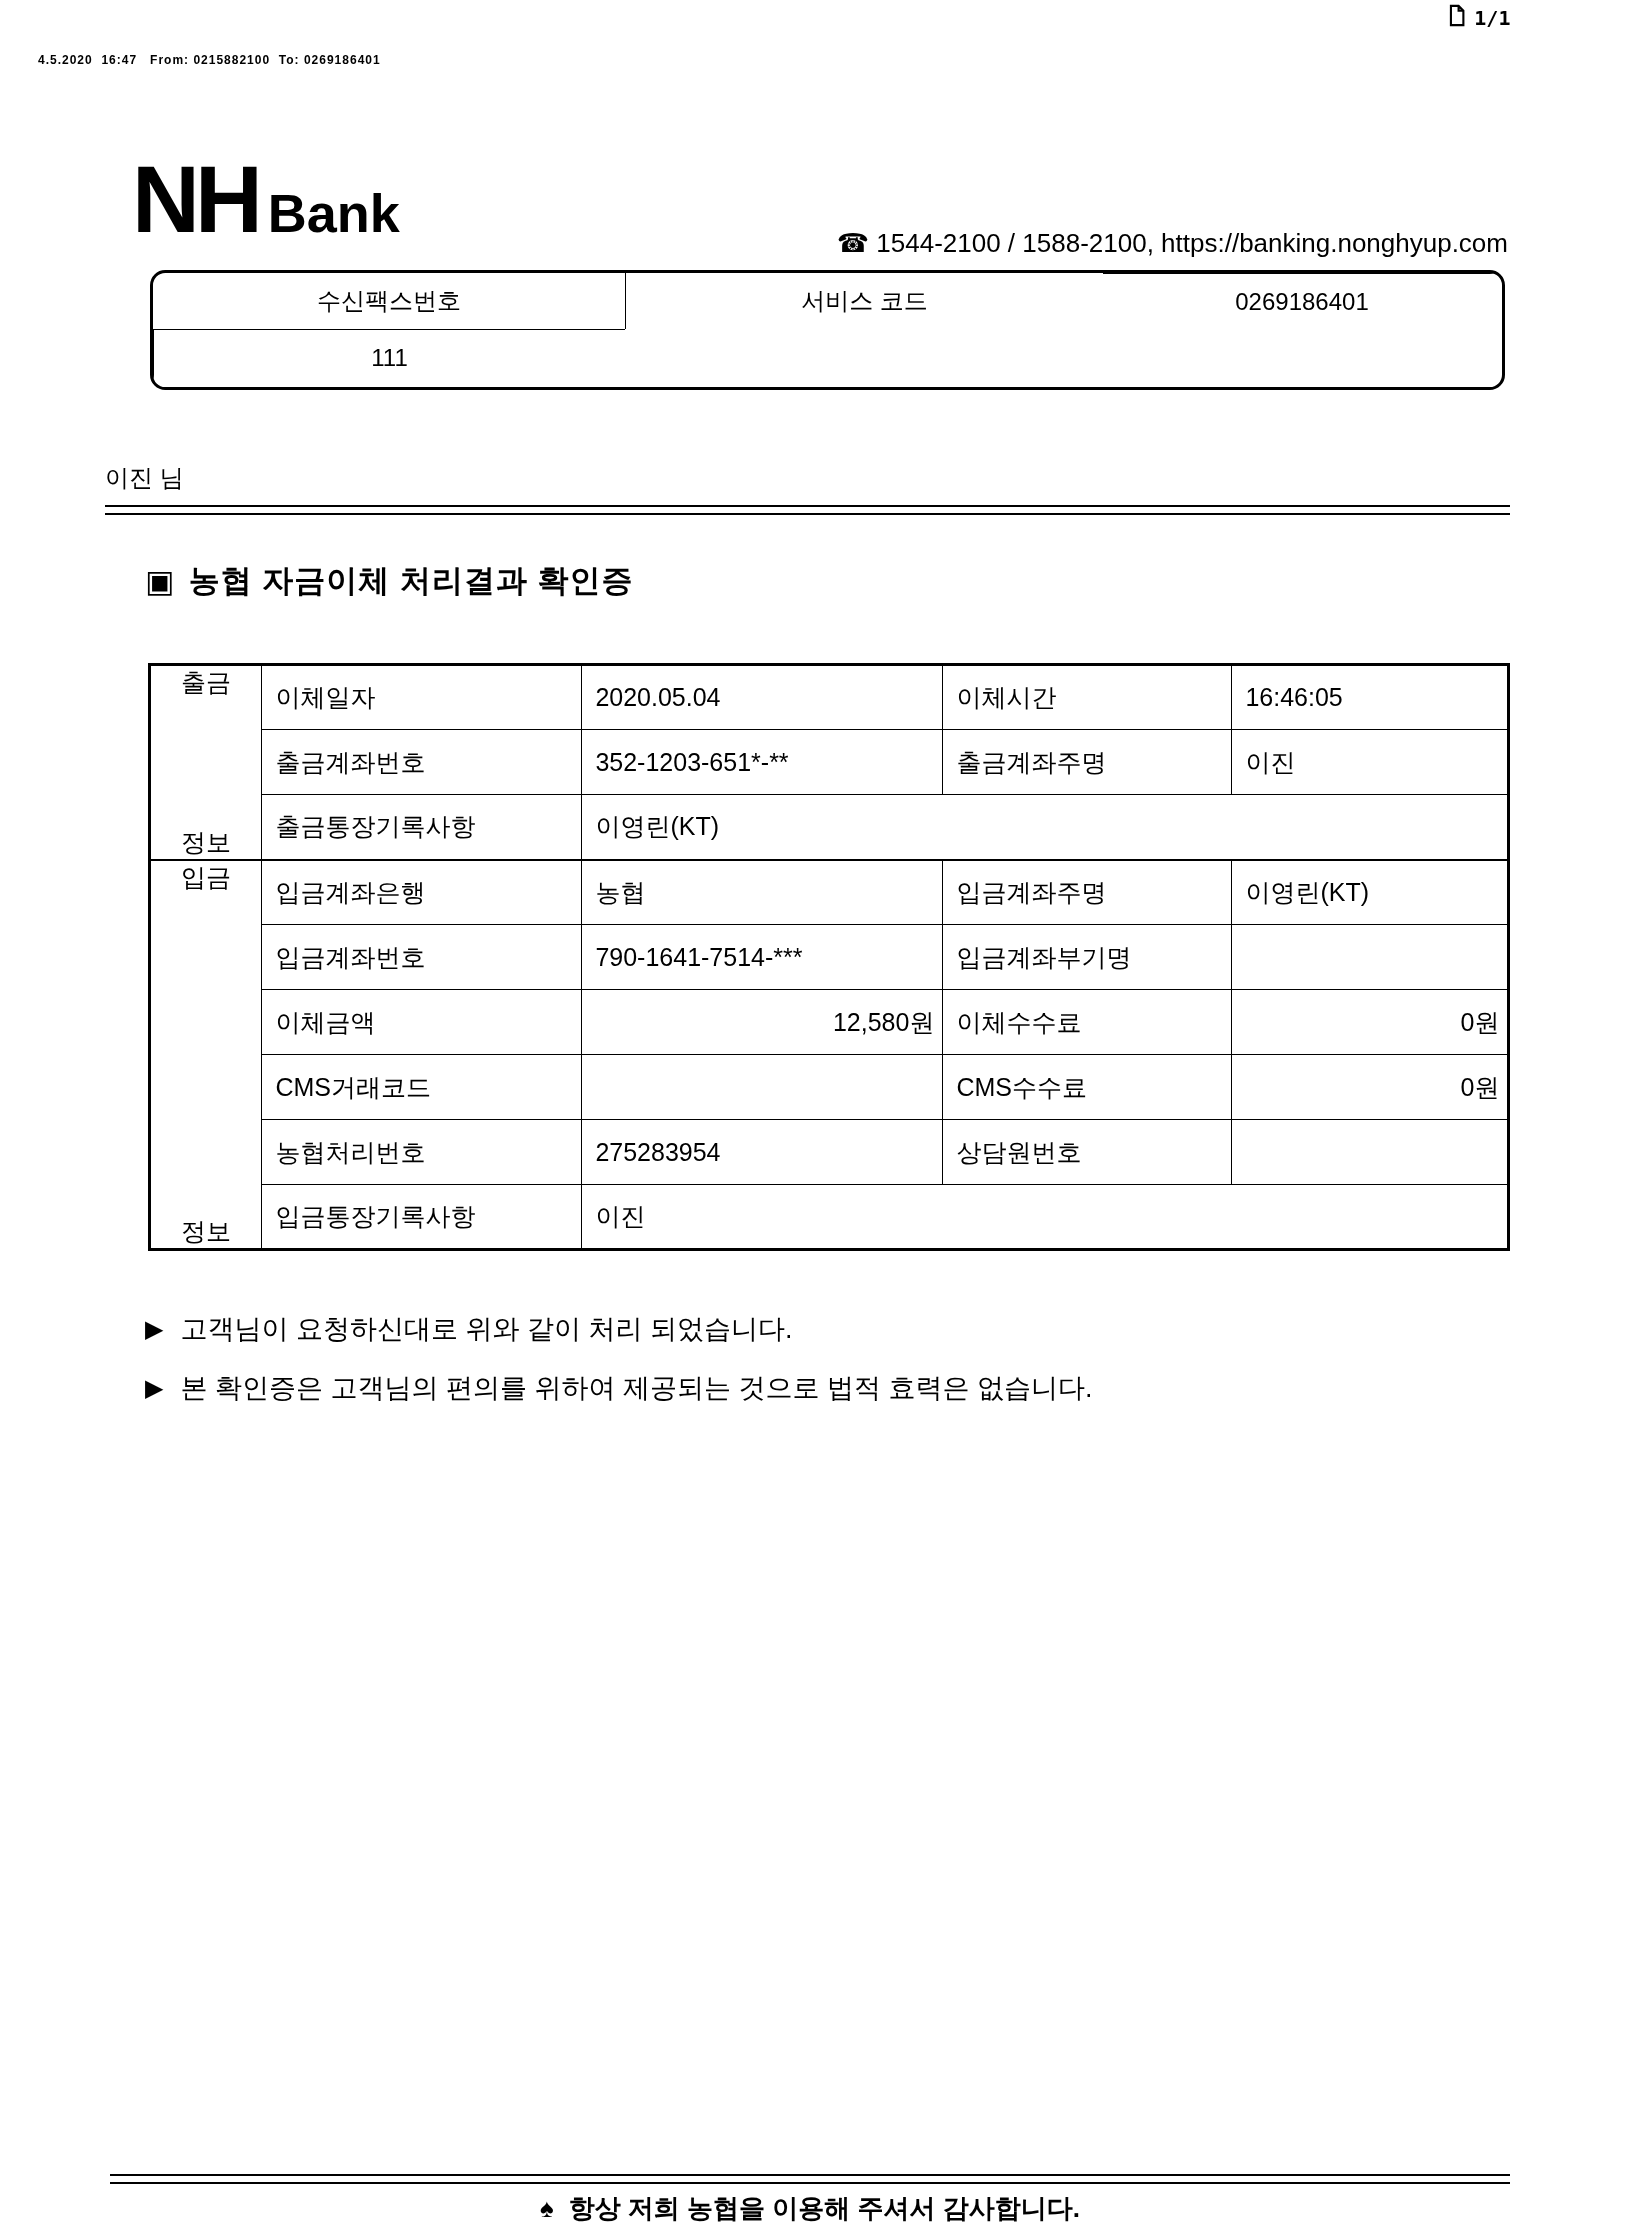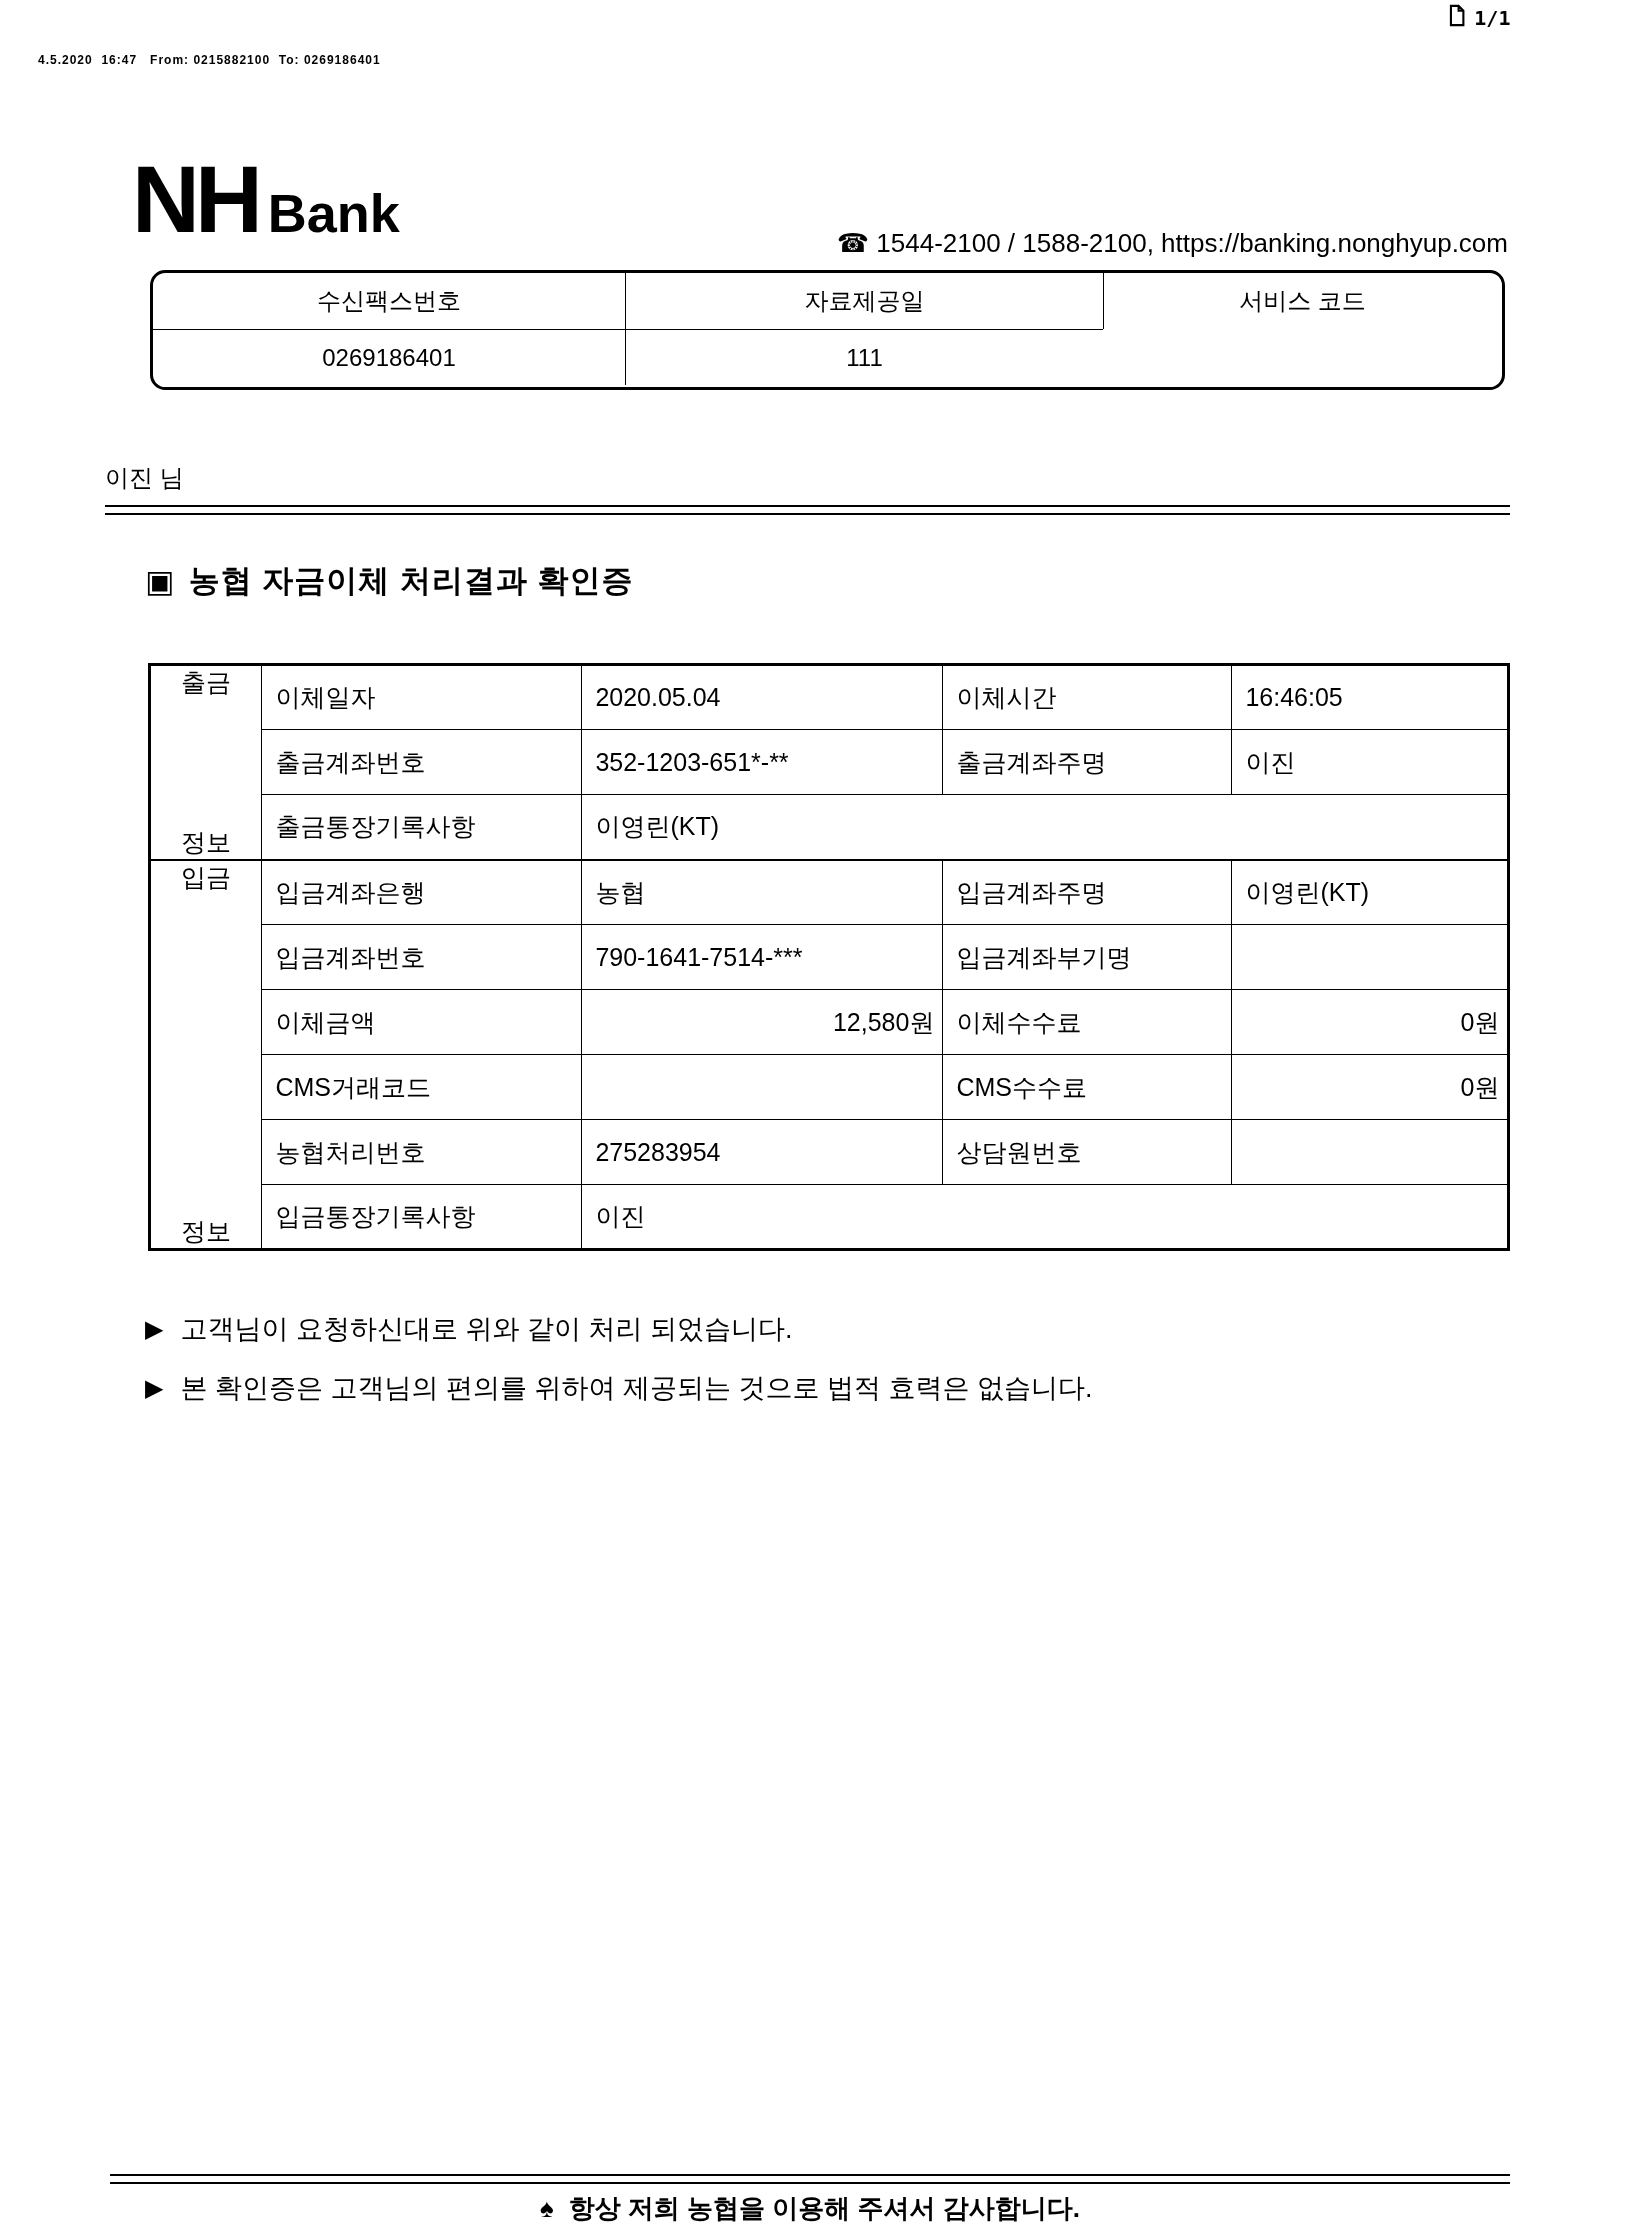--- a/index.html
+++ b/index.html
@@ -127,21 +127,20 @@
   <span class="bank">Bank</span>
 </div>
 
 <div class="contact">
   <span>☎</span>
   <span>1544-2100 / 1588-2100, https://banking.nonghyup.com</span>
 </div>
 
 <div class="fax-table">
   <div class="cell c1 r1">수신팩스번호</div>
-  <div class="cell c2 r1">자료제공일</div>
   <div class="cell c3 r1">서비스 코드</div>
   <div class="cell c1 r2">0269186401</div>
   <div class="cell c3 r2">111</div>
 </div>
 
 <div class="greeting">이진 님</div>
 
 <div class="rule-double rule-top"></div>
 
 <div class="doc-title">

